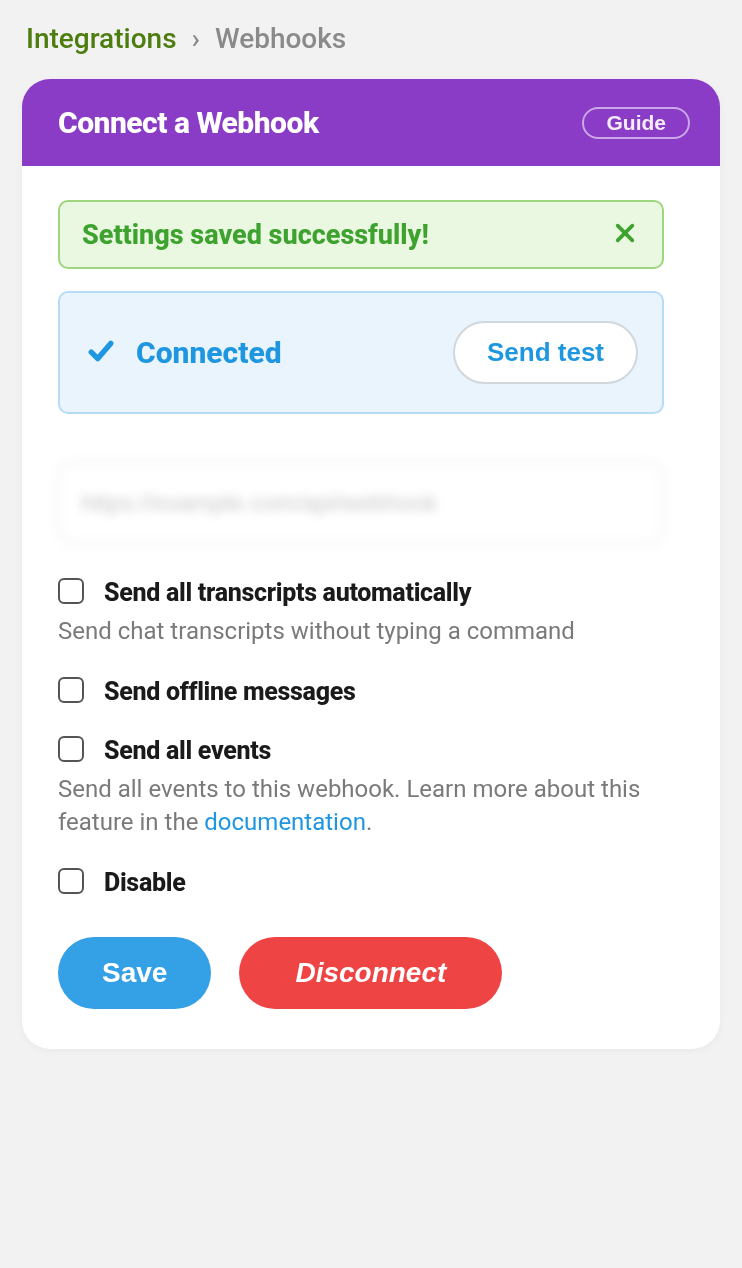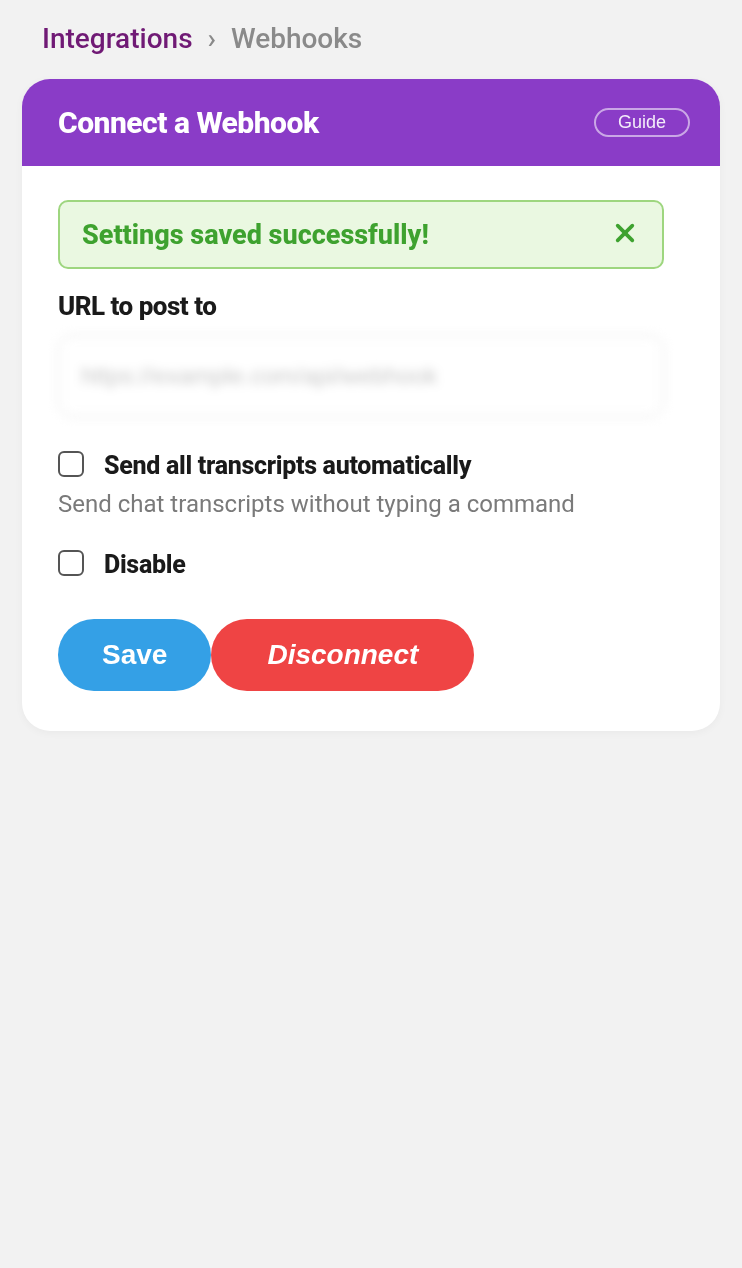--- a/index.html
+++ b/index.html
@@ -9,23 +9,22 @@
     width: 742px;
     min-height: 1268px;
     padding: 0;
   }
   .breadcrumb {
     padding: 22px 26px 18px 26px;
     font-size: 28px;
     font-weight: 500;
   }
   .breadcrumb a {
-    color: #701a75;
+    color: #4d7c0f;
     text-decoration: none;
-    margin-left: 16px;
   }
   .breadcrumb .sep {
     color: #8a8a8a;
     margin: 0 8px;
   }
   .breadcrumb .current {
     color: #8a8a8a;
   }
   .card {
     background: #fff;
@@ -46,22 +45,22 @@
     font-size: 30px;
     font-weight: 800;
     letter-spacing: -0.5px;
   }
   .guide-btn {
     border: 2px solid rgba(255,255,255,0.55);
     color: rgba(255,255,255,0.9);
     background: transparent;
     border-radius: 999px;
     padding: 2px 22px;
-    font-size: 18px;
-    font-weight: 400;
+    font-size: 21px;
+    font-weight: 700;
     cursor: pointer;
   }
   .card-body {
     padding: 34px 56px 40px 36px;
   }
   .alert-success {
     background: #eaf8e1;
     border: 2px solid #9ed67f;
     border-radius: 10px;
     padding: 16px 22px;
@@ -162,20 +161,21 @@
     color: #7a7a7a;
     margin-top: 8px;
     line-height: 1.35;
   }
   .option-desc a {
     color: #1f97e0;
     text-decoration: none;
   }
   .actions {
     display: flex;
+    gap: 28px;
     margin-top: 40px;
   }
   .btn {
     border: none;
     border-radius: 999px;
     padding: 20px 44px;
     font-size: 28px;
     font-weight: 800;
     cursor: pointer;
     color: #fff;
@@ -204,35 +204,60 @@
     <div class="alert-success">
       <span class="msg">Settings saved successfully!</span>
       <span class="close">
         <svg width="22" height="22" viewBox="0 0 24 24" fill="none" stroke="currentColor" stroke-width="4" stroke-linecap="round">
             <line x1="4" y1="4" x2="20" y2="20"></line>
             <line x1="20" y1="4" x2="4" y2="20"></line>
           </svg>
       </span>
     </div>
 
-
-    <div class="field-label">URL to post to</div>
+    <div class="status-box">
+      <div class="status-left">
+        <span>
+          <svg class="check-icon" viewBox="0 0 24 24" fill="none" stroke="currentColor" stroke-width="5" stroke-linecap="round" stroke-linejoin="round">
+              <polyline points="3 13 9 19 21 5"></polyline>
+            </svg>
+        </span>
+        <span class="status-label">Connected</span>
+      </div>
+      <button class="send-test-btn">Send test</button>
+    </div>
+
     <input class="url-input" type="text" value="https://example.com/api/webhook" style="">
 
     <div class="option">
       <div class="option-head">
         <div class="checkbox"></div>
         <span class="option-title">Send all transcripts automatically</span>
       </div>
       <div class="option-desc">
         <span>Send chat transcripts without typing a command</span>
       </div>
     </div>
 
-
+    <div class="option">
+      <div class="option-head">
+        <div class="checkbox"></div>
+        <span class="option-title">Send offline messages</span>
+      </div>
+    </div>
+
+    <div class="option">
+      <div class="option-head">
+        <div class="checkbox"></div>
+        <span class="option-title">Send all events</span>
+      </div>
+      <div class="option-desc">
+        <span>Send all events to this webhook. Learn more about this feature in the </span><a href="#">documentation</a><span>.</span>
+      </div>
+    </div>
 
     <div class="option">
       <div class="option-head">
         <div class="checkbox"></div>
         <span class="option-title">Disable</span>
       </div>
     </div>
 
     <div class="actions">
       <button class="btn btn-save">Save</button>

